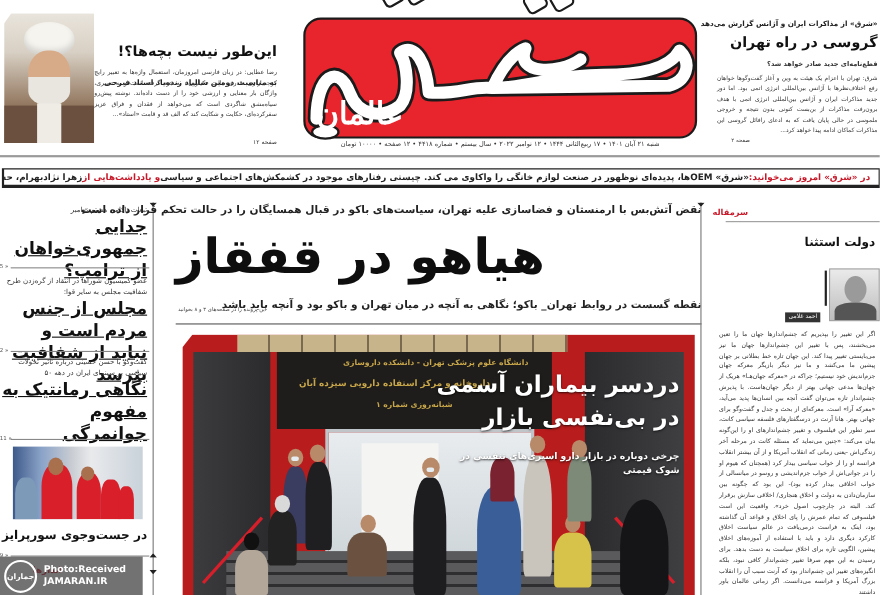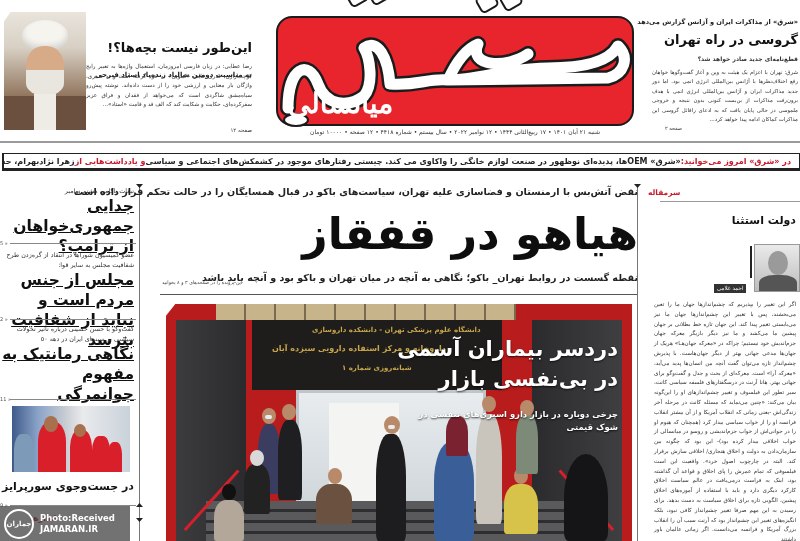--- a/index.html
+++ b/index.html
@@ -58,21 +58,21 @@
 
   .yaddasht { left: 30px; top: 514px; font-size: 8px; color:#c8192a; font-weight: bold; }
 
   
   .watermark { left: 0; top: 506px; width: 130px; height: 35px; background: rgba(60,60,60,.72); display:flex; align-items:center; direction: ltr; }
   .wm-logo { width: 30px; height: 30px; margin-left: 4px; border-radius: 50%; border: 2px solid #fff; display:flex; align-items:center; justify-content:center; color:#fff; font-size: 7px; font-weight:bold; }
   .wm-text { margin-left: 6px; color:#fff; font-size: 8.5px; line-height: 11px; font-weight: bold; text-align:left; }
 
   
   .center-kicker { left: 160px; top: 186px; width: 478px; text-align: right; font-size: 9.6px; font-weight: bold; color:#222; white-space: nowrap; }
-  .center-title { left: 160px; top: 206px; width: 478px; text-align: right; font-size: 44px; font-weight: bold; color:#0e0e0e; white-space: nowrap; letter-spacing: -1px; line-height: 56px; }
+  .center-title { left: 160px; top: 206px; width: 478px; text-align: left; font-size: 44px; font-weight: bold; color:#0e0e0e; white-space: nowrap; letter-spacing: -1px; line-height: 56px; }
   .center-sub { left: 300px; top: 272px; width: 338px; text-align: right; font-size: 9.6px; font-weight: bold; color:#222; white-space: nowrap; }
   .center-ref { left: 162px; top: 280px; font-size: 4.8px; color:#444; white-space: nowrap; }
   .center-rule { left: 160px; top: 294px; width: 478px; height: 1px; background:#555; }
   .vr-center { left: 637px; top: 184px; width: 1px; height: 357px; background:#777; }
 
   .photo { left: 166px; top: 304px; width: 466px; height: 237px; background: #b91c1c; overflow: hidden; clip-path: polygon(2% 0,100% 0,100% 100%,0 100%,0 5%); }
   .ph-ceiling { position:absolute; left: 50px; top: 0; width: 300px; height: 16px; background: repeating-linear-gradient(90deg,#c7b48a 0 28px,#7a6a50 28px 30px); }
   .ph-sign { position:absolute; left: 86px; top: 16px; width: 250px; height: 70px; background:#1e1d1b; }
   .ph-sign span { position:absolute; color:#c8a64a; font-size: 7px; font-weight:bold; white-space:nowrap; }
   .ph-door { position:absolute; left: 130px; top: 86px; width: 190px; height: 120px; background: linear-gradient(180deg,#e8ecef,#cfd6da); border: 3px solid #bfc5c8; }
@@ -124,21 +124,21 @@
       <rect x="92" y="-2" width="18" height="16" rx="4" transform="rotate(-30 101 6)"></rect>
       <rect x="200" y="6" width="18" height="16" rx="4" transform="rotate(-30 209 14)"></rect>
       <rect x="224" y="4" width="18" height="16" rx="4" transform="rotate(-30 233 12)"></rect>
       <rect x="212" y="-14" width="18" height="16" rx="4" transform="rotate(-30 221 -6)"></rect>
     </g>
 
     <path d="M10 120 C 10 80, 30 70, 40 96 C 48 118, 70 120, 86 108 C 96 96, 92 70, 86 60 C 100 50, 110 70, 112 96 C 140 98, 150 90, 170 92 L 330 90 C 346 86, 352 70, 340 58 C 330 76, 300 80, 270 80 C 230 80, 200 92, 170 92 C 180 70, 190 60, 200 56 C 190 80, 230 80, 250 66" fill="none" stroke="#1b1b1b" stroke-width="16" stroke-linecap="round" stroke-linejoin="round"></path>
     <path d="M10 120 C 10 80, 30 70, 40 96 C 48 118, 70 120, 86 108 C 96 96, 92 70, 86 60 C 100 50, 110 70, 112 96 C 140 98, 150 90, 170 92 L 330 90 C 346 86, 352 70, 340 58 C 330 76, 300 80, 270 80 C 230 80, 200 92, 170 92 C 180 70, 190 60, 200 56 C 190 80, 230 80, 250 66" fill="none" stroke="#ffffff" stroke-width="11" stroke-linecap="round" stroke-linejoin="round"></path>
     <ellipse cx="18" cy="132" rx="12" ry="6" fill="#fff" stroke="#1b1b1b" stroke-width="2"></ellipse>
   </svg>
-  <div class="logo-sub">میانسالی</div>
+  <div class="logo-sub">عالمان</div>
 </div>
 <div class="abs dateline">شنبه ۲۱ آبان ۱۴۰۱  •  ۱۷ ربیع‌الثانی ۱۴۴۴  •  ۱۲ نوامبر ۲۰۲۲  •  سال بیستم  •  شماره ۴۴۱۸  •  ۱۲ صفحه  •  ۱۰۰۰۰ تومان</div>
 
 <div class="abs tr-story">
   <div class="abs tr-kicker">«شرق» از مذاکرات ایران و آژانس گزارش می‌دهد</div>
   <div class="abs tr-title">گروسی در راه تهران</div>
   <div class="abs tr-sub">قطع‌نامه‌ای جدید صادر خواهد شد؟</div>
   <div class="abs tr-body">شرق: تهران با اعزام یک هیئت به وین و آغاز گفت‌وگوها خواهان رفع اختلاف‌نظرها با آژانس بین‌المللی انرژی اتمی بود. اما دور جدید مذاکرات ایران و آژانس بین‌المللی انرژی اتمی با هدف برون‌رفت مذاکرات از بن‌بست کنونی بدون نتیجه و خروجی ملموسی در حالی پایان یافت که به ادعای رافائل گروسی این مذاکرات کماکان ادامه پیدا خواهد کرد...</div>
   <div class="abs tr-page">صفحه ۲</div>
 </div>

